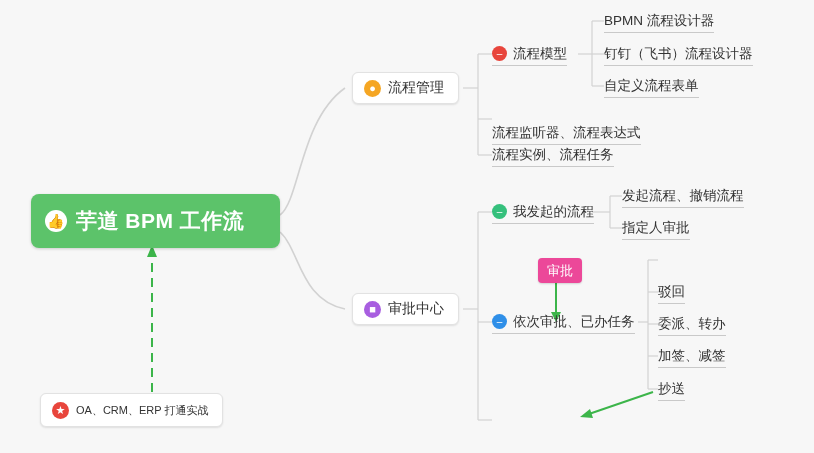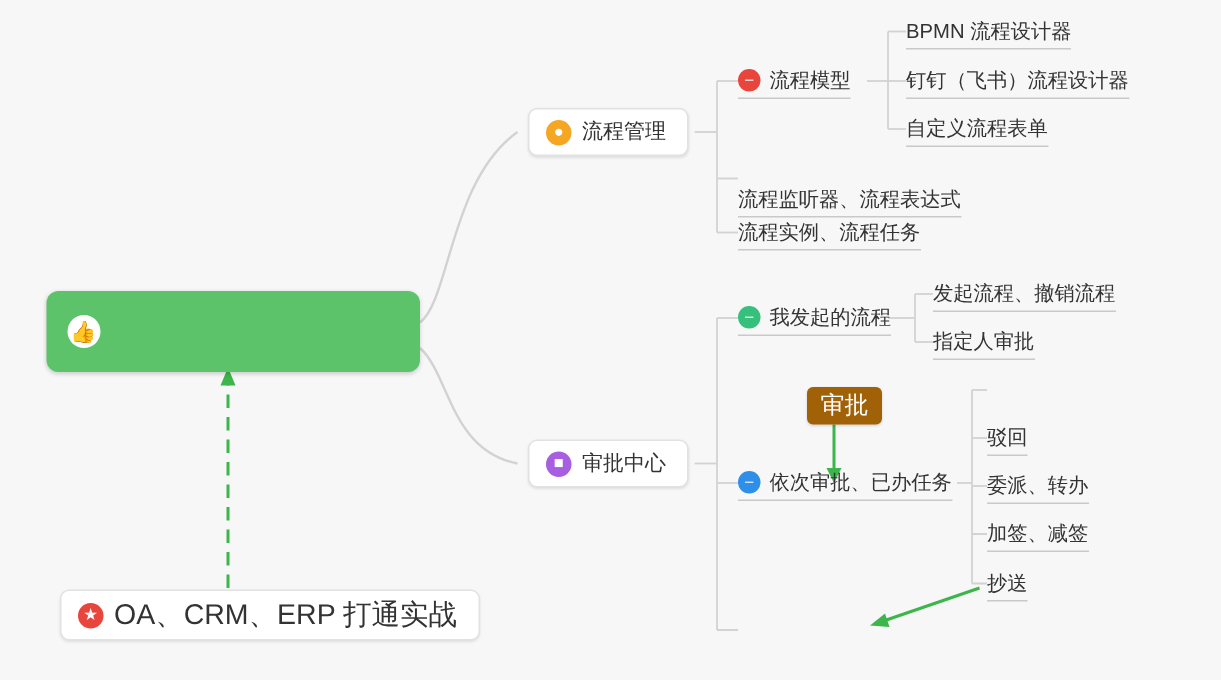--- a/index.html
+++ b/index.html
@@ -59,22 +59,22 @@
     font-size:13.5px;color:#333;line-height:17px;
   }
   .iconleaf .ico{
     width:15px;height:15px;border-radius:50%;
     display:flex;align-items:center;justify-content:center;
     font-size:10px;color:#fff;margin-right:6px;flex:0 0 auto;line-height:1;
   }
 
   
   .tag{
-    background:#a16207;color:#fff;border-radius:4px;
-    font-size:16px;display:flex;align-items:center;justify-content:center;
+    background:#ec4899;color:#fff;border-radius:4px;
+    font-size:13px;display:flex;align-items:center;justify-content:center;
     height:25px;padding:0 9px;box-shadow:0 1px 2px rgba(0,0,0,.15);
   }
 </style>
 </head>
 <body>
 
 <div id="canvas">
 
   <svg class="links" viewBox="0 0 814 453">
 
@@ -118,20 +118,21 @@
 
     <path d="M653 392 L 586 415" fill="none" stroke="#3cb54a" stroke-width="2"></path>
     <path d="M580 417 L 590 409 L 593 418 Z" fill="#3cb54a"></path>
 
     <path d="M152 392 L 152 255" fill="none" stroke="#3cb54a" stroke-width="2" stroke-dasharray="9 6"></path>
     <path d="M152 245 L 147 257 L 157 257 Z" fill="#3cb54a"></path>
   </svg>
 
   <div class="node root">
     <span class="ico">👍</span>
+    <span>芋道 BPM 工作流</span>
   </div>
 
   <div class="node boxnode" style="left:352px;top:72px;">
     <span class="ico" style="background:#f5a623;">●</span>
     <span>流程管理</span>
   </div>
 
   <div class="node iconleaf" style="left:492px;top:45px;">
     <span class="ico" style="background:#e8453c;">–</span>
     <span>流程模型</span>
@@ -167,16 +168,16 @@
   <div class="node leaf" style="left:658px;top:347px;">加签、减签</div>
   <div class="node leaf" style="left:658px;top:380px;">抄送</div>
 
 
   <div class="node tag" style="left:538px;top:258px;">
     <span>审批</span>
   </div>
 
   <div class="node boxnode" style="left:40px;top:393px;height:34px;">
     <span class="ico" style="background:#e8453c;">★</span>
-    <span style="font-size:19px;">OA、CRM、ERP 打通实战</span>
+    <span style="font-size:11px;">OA、CRM、ERP 打通实战</span>
   </div>
 
 </div>
 
 </body></html>

